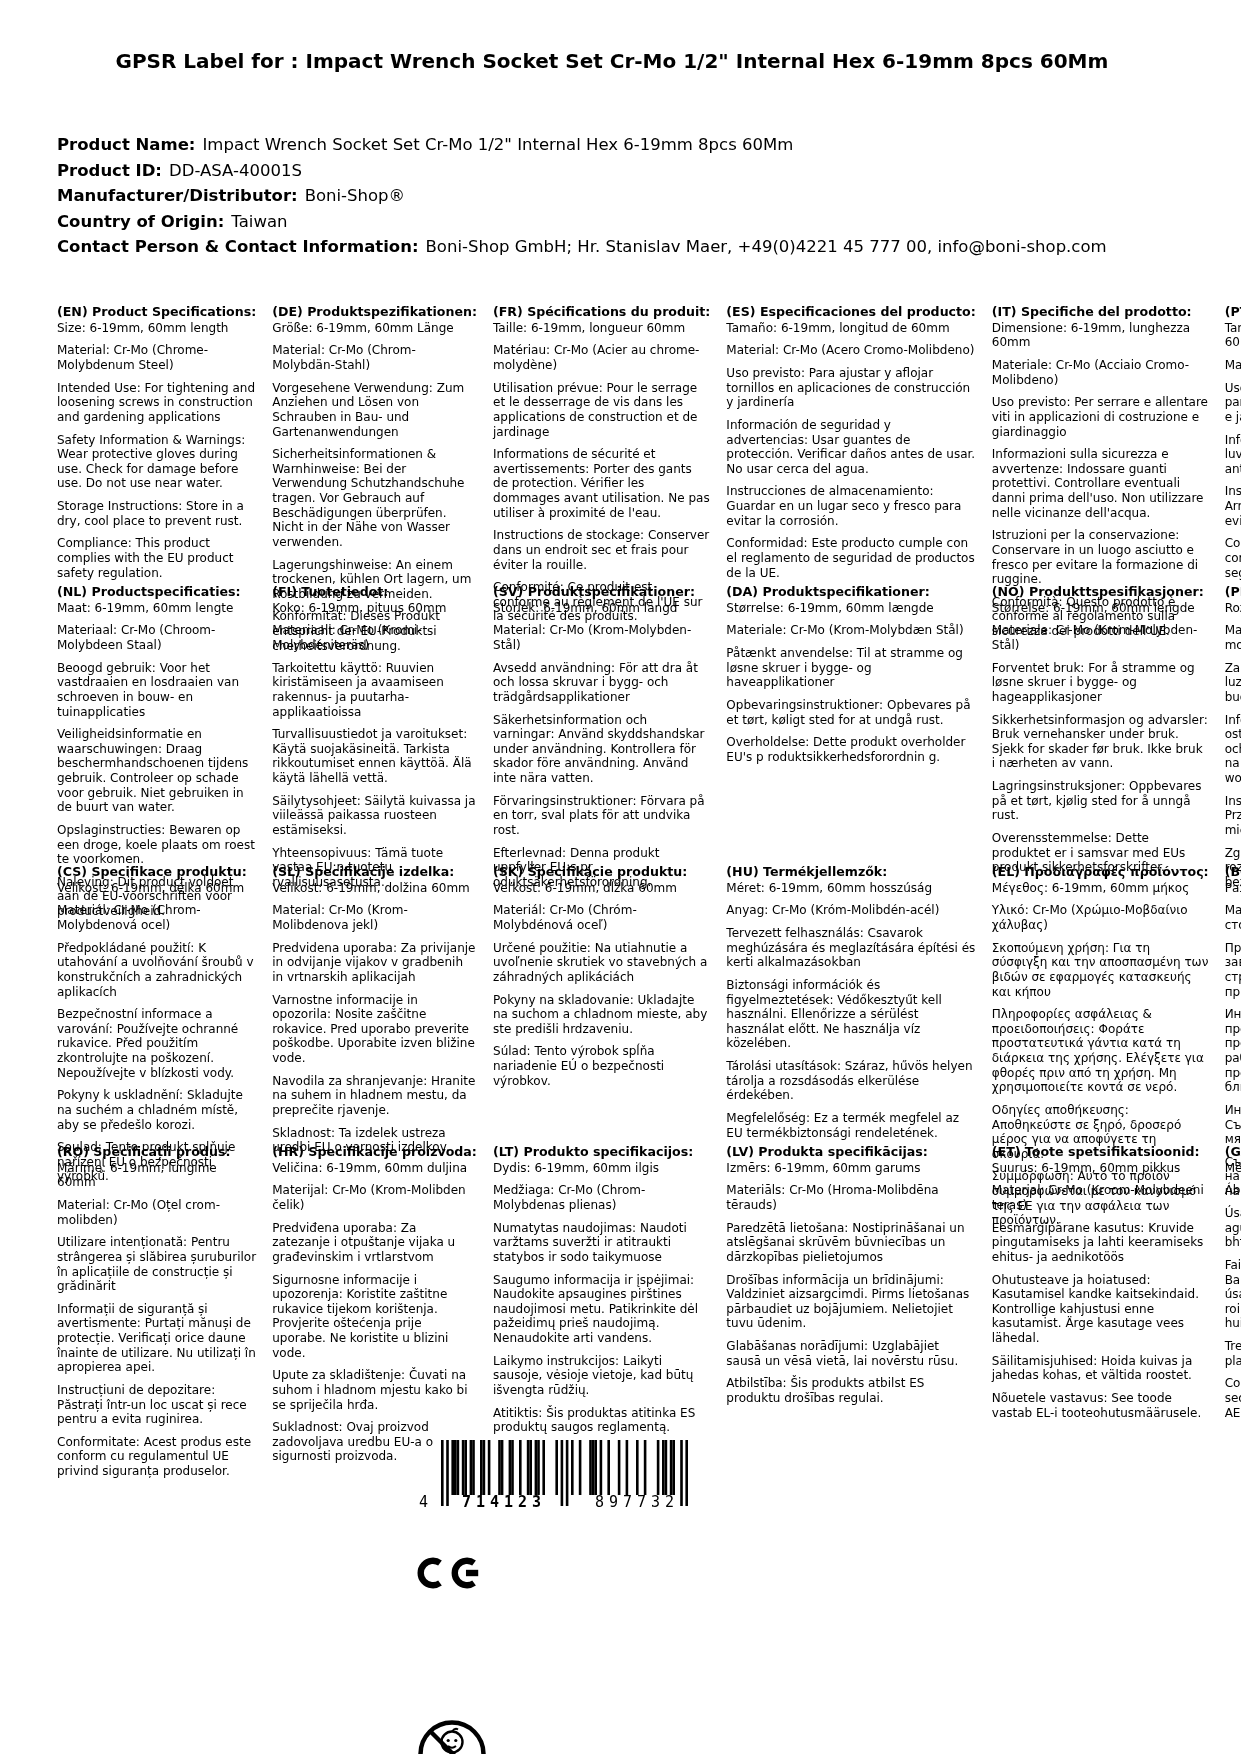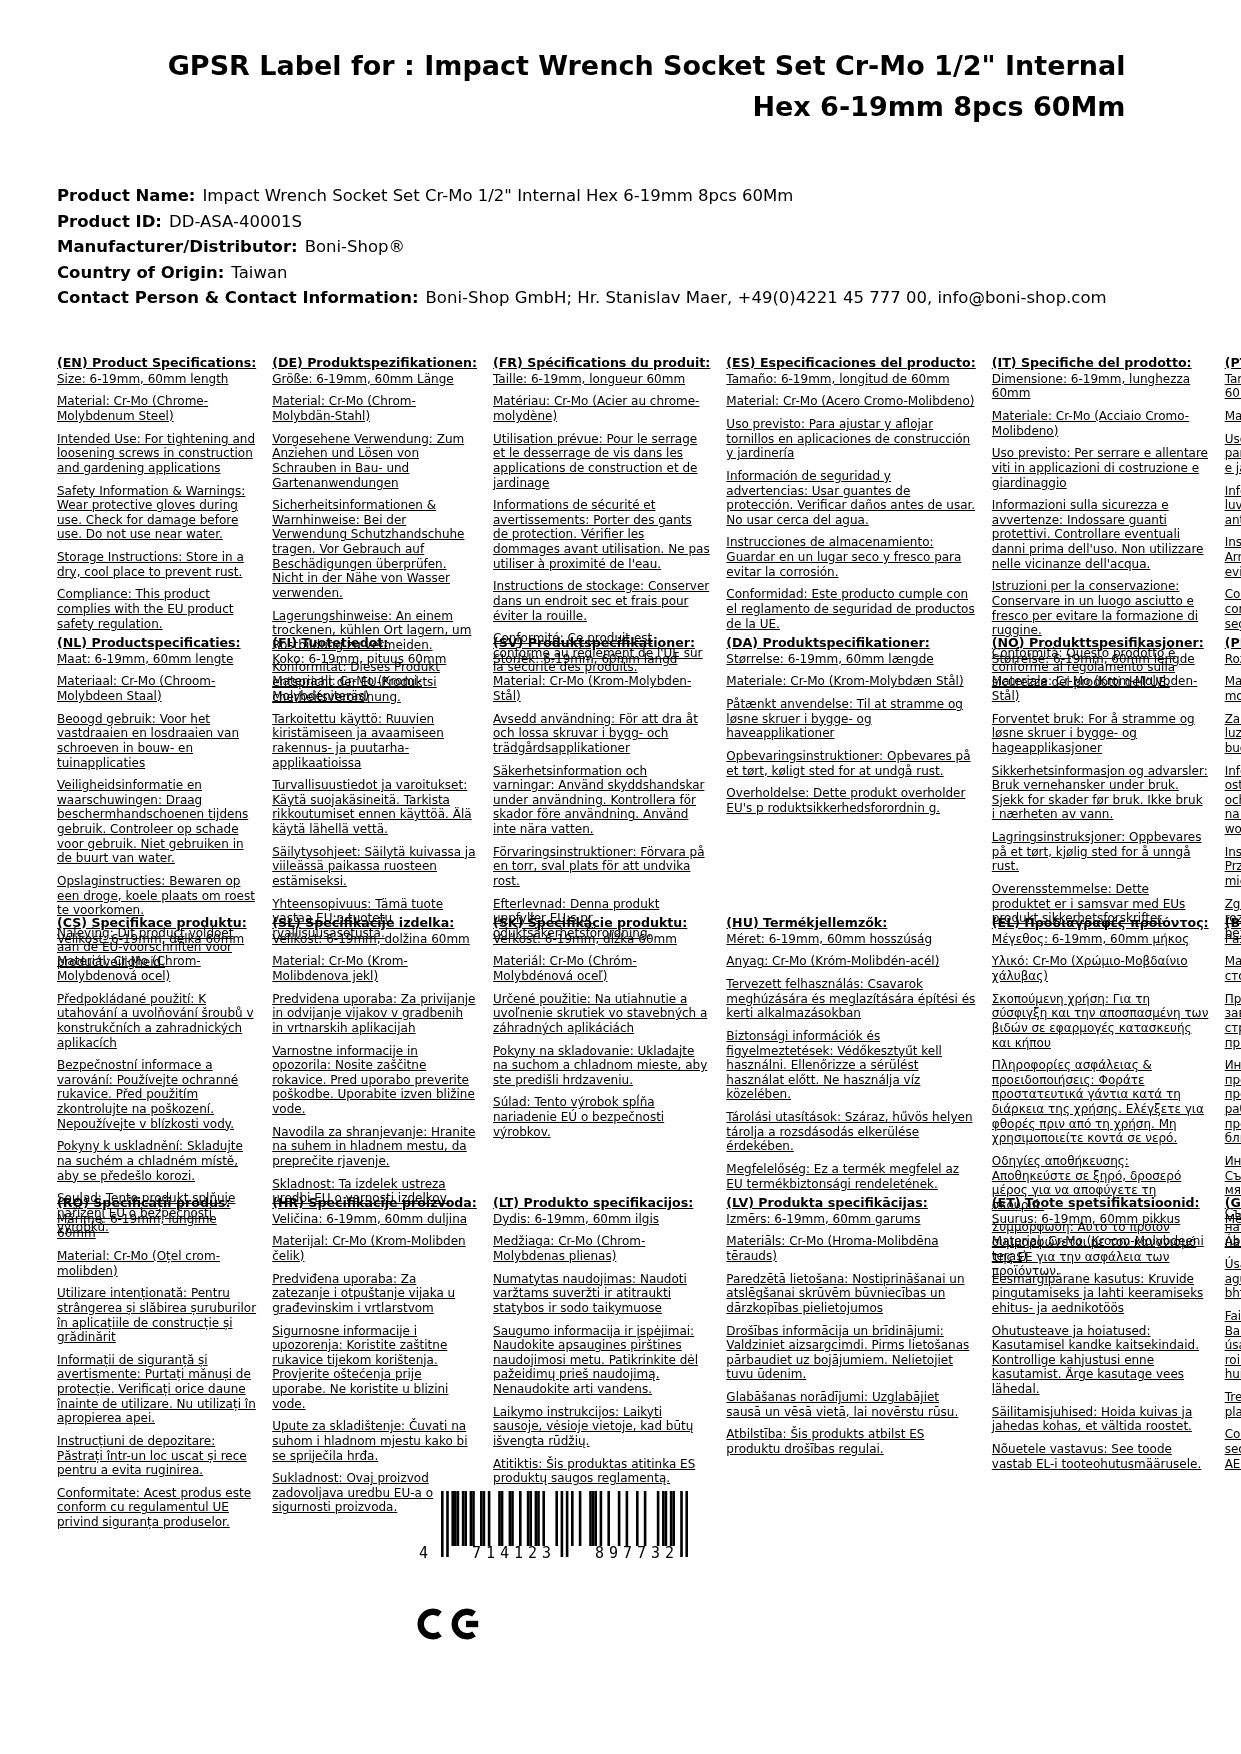--- a/index.html
+++ b/index.html
@@ -2,44 +2,44 @@
 <html><head>
 <meta charset="utf-8">
 <style>
   html,body{margin:0;padding:0;}
   body{
     width:1241px;min-height:1754px;background:#ffffff;color:#000;
     font-family:"DejaVu Sans","Liberation Sans",sans-serif;
     position:relative;overflow:hidden;
   }
   .title{
-    font-weight:bold;font-size:27px;line-height:1.5;text-align:right;
+    font-weight:bold;font-size:20px;line-height:1.5;text-align:left;
     margin:46px auto 0;max-width:1010px;
   }
   .product-info{margin:56px 0 0 57px;font-size:16.5px;line-height:1.55;}
   .info-line{white-space:nowrap;}
   .info-line .label{font-weight:bold;margin-right:7px;}
   .grid{
     display:grid;grid-template-columns:repeat(6,1fr);column-gap:16px;
-    grid-auto-rows:280px;margin:44px 57px 0 57px;text-decoration:underline;
+    grid-auto-rows:280px;margin:44px 57px 0 57px;
   }
   .block{overflow:visible;}
   .block h3{font-size:12.6px;font-weight:bold;margin:0 0 2px 0;white-space:nowrap;}
   .block p{font-size:12px;line-height:1.22;margin:0 0 8px 0;}
   
   .barcode-wrap{
     width:247px;margin:16px auto 0;position:relative;
     transform:translateX(-56px);height:78px;
   }
   .barcode-digits span{
     position:absolute;top:53px;font-size:15px;letter-spacing:5px;
     font-family:"DejaVu Sans Mono","Liberation Mono",monospace;
   }
   .bd-left{left:-22px;letter-spacing:0 !important;}
-  .bd-g1{left:20px;width:106px;text-align:center;}
+  .bd-g1{left:10px;width:106px;text-align:center;font-weight:bold;}
   .bd-g2{left:143px;width:106px;text-align:center;}
   
   .marks-row{display:flex;align-items:flex-start;gap:112px;margin:26px 0 0 417px;flex-direction:column;}
   .ce-mark{display:block;}
   .age-mark{display:block;}
 </style>
 </head>
 <body>
 
 <div class="title">GPSR Label for : Impact Wrench Socket Set Cr-Mo 1/2" Internal Hex 6-19mm 8pcs 60Mm</div>

